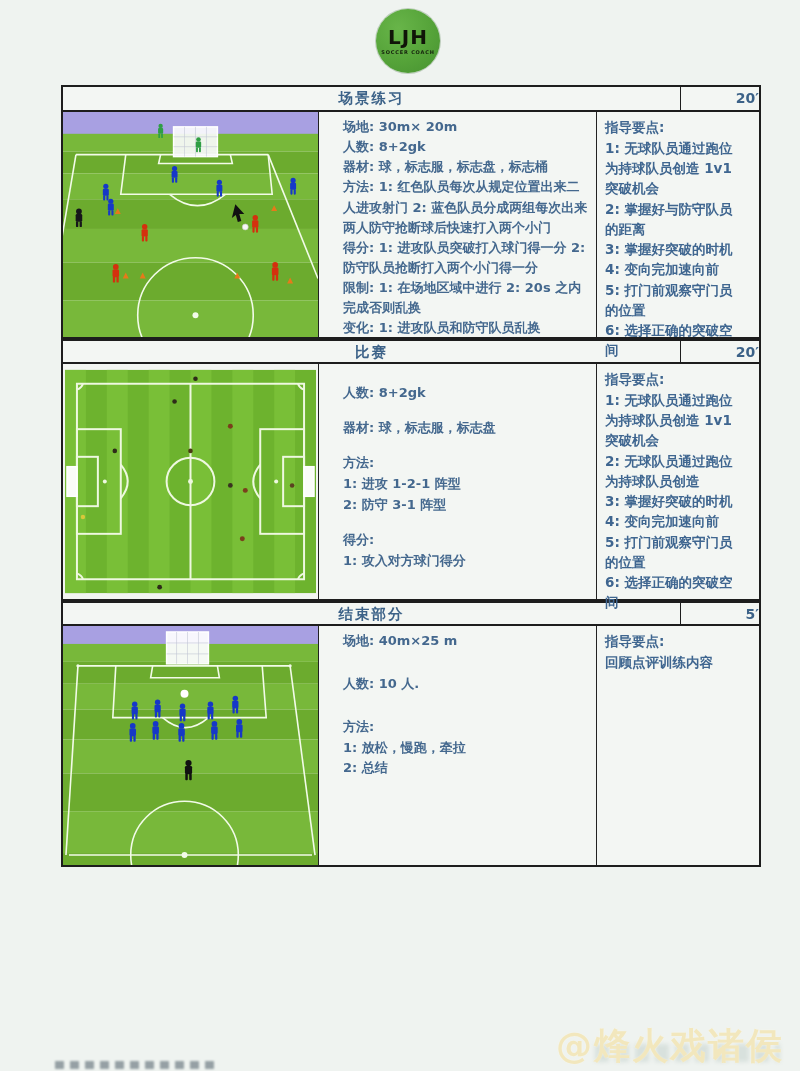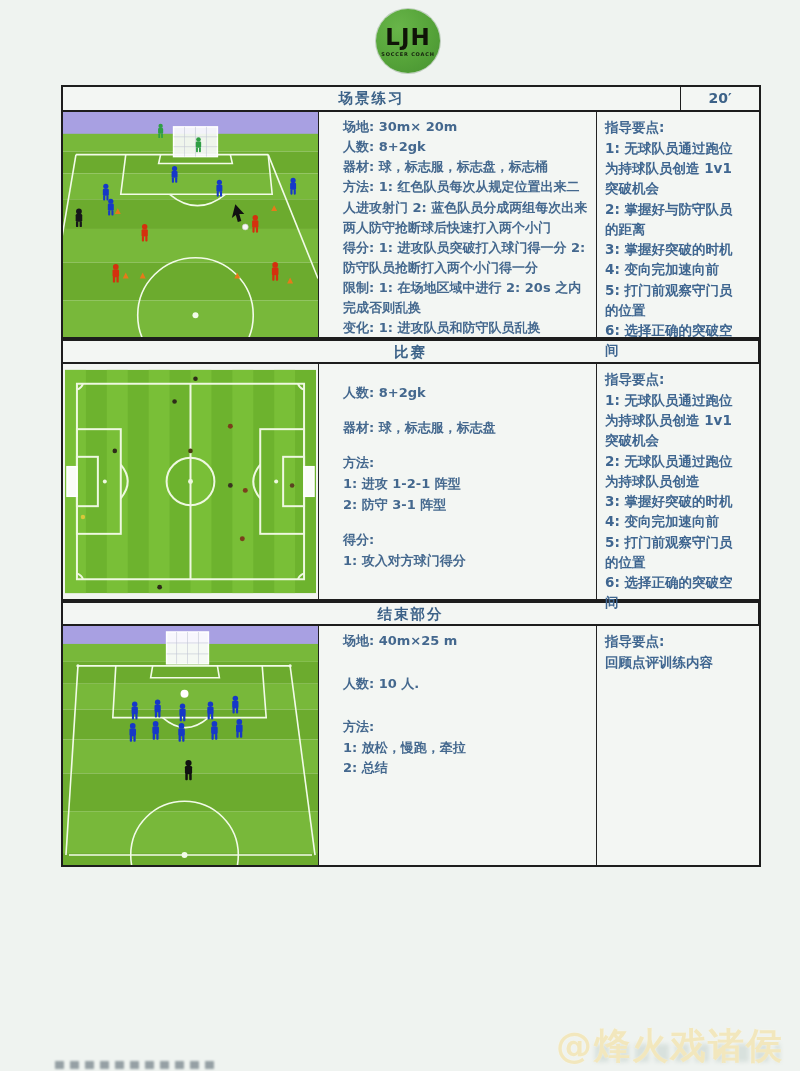--- a/index.html
+++ b/index.html
@@ -4,31 +4,31 @@
 <style>
   html,body{margin:0;padding:0;}
   body{font-family:"DejaVu Sans","Liberation Sans",sans-serif;background:#e7ebe8;}
   .page{position:relative;width:800px;height:1071px;background:#eff3f0;overflow:hidden;margin:0 auto;}
 
   
   .logo{position:absolute;left:376px;top:9px;width:64px;height:64px;border-radius:50%;
         background:radial-gradient(circle at 35% 30%, #68b549 0%, #55a339 55%, #469130 100%);
         display:flex;flex-direction:column;align-items:center;justify-content:center;
         box-shadow:0 0 0 1px rgba(40,90,30,.25);}
-  .logo-title{font-size:23px;font-weight:bold;color:#101408;letter-spacing:1px;line-height:1;}
+  .logo-title{font-size:20px;font-weight:bold;color:#101408;letter-spacing:1px;line-height:1;}
   .logo-sub{font-size:5px;font-weight:bold;color:#15200d;letter-spacing:.8px;margin-top:2px;}
 
   
   .ttable{position:absolute;left:61px;top:85px;width:700px;border:2px solid #1d1d1d;
           background:#f3f6f3;box-sizing:border-box;color:#44688e;}
   .hrow{display:flex;border-bottom:2px solid #1d1d1d;height:25px;box-sizing:border-box;}
-  .hrow + .crow + .hrow{border-top:2px solid #1d1d1d;flex-direction:column;}
+  .hrow + .crow + .hrow{border-top:2px solid #1d1d1d;}
   .htitle{flex:1;border-right:1.5px solid #1d1d1d;text-align:center;font-weight:bold;
           font-size:14.5px;line-height:23px;letter-spacing:2px;color:#3c6288;box-sizing:border-box;}
-  .htime{width:78px;text-align:center;font-weight:bold;font-size:14px;line-height:23px;color:#3c6288;}
+  .htime{width:78px;text-align:right;font-weight:bold;font-size:14px;line-height:23px;color:#3c6288;}
   .crow{display:flex;box-sizing:border-box;border-bottom:2px solid #1d1d1d;}
   .crow:last-child{border-bottom:none;}
   .cell{box-sizing:border-box;}
   .img-cell{width:256px;border-right:1.5px solid #222;overflow:hidden;background:#f3f6f3;position:relative;}
   .img-cell svg{display:block;width:100%;height:100%;}
   .mid-cell{flex:1;border-right:1.5px solid #222;padding:5px 8px 4px 24px;}
   .right-cell{width:162px;padding:5px 22px 4px 8px;}
 
   .dline{margin:0;font-size:13px;font-weight:600;line-height:1.55;color:#44688e;}
   .dline:empty{min-height:1.1em;}

